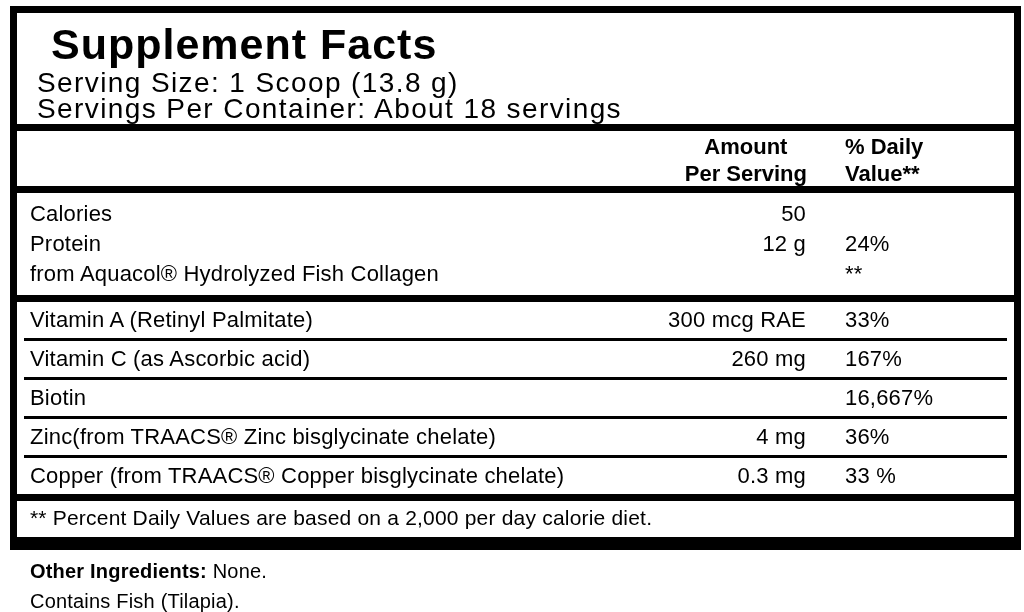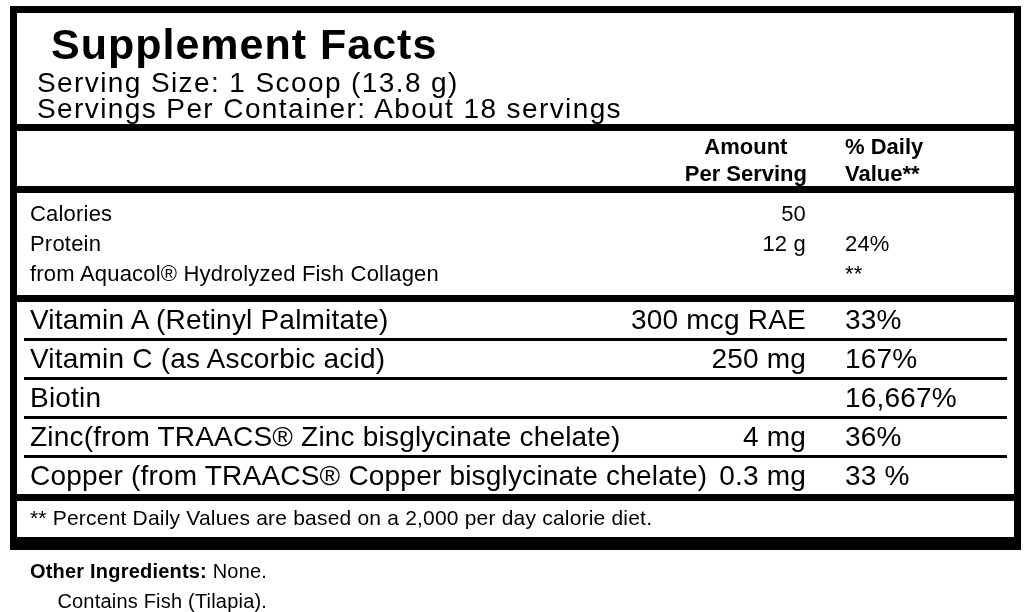--- a/index.html
+++ b/index.html
@@ -44,40 +44,40 @@
     font-size:22px;
     line-height:27px;
     border-radius:20px;
   }
   .amt-hdr { position:absolute; right:207px; top:2px; text-align:center; }
   .dv-hdr  { position:absolute; left:828px; top:2px; text-align:left; }
   
   .macros { padding:6px 0; height:102px;border-radius:18px; }
   .mrow { position:relative; height:30px; line-height:30px; font-size:22px; }
   
-  .nrow { position:relative; height:36px; line-height:36px; font-size:28px; }
+  .nrow { position:relative; height:36px; line-height:36px; font-size:22px; }
   .name { display:inline-block; padding-left:13px; letter-spacing:0.2px; white-space:nowrap; }
   .name.indent { }
   .amt {
     position:absolute; top:0; left:0;
     width:789px; text-align:right;
     letter-spacing:0.2px;
   }
   .dv { position:absolute; top:0; left:828px; letter-spacing:0.2px; }
   .divider { height:3px; background:#000; margin:0 7px; }
   
   .footnote {
     height:36px; line-height:34px;
     font-size:21px; padding-left:13px;
     letter-spacing:0.2px;
     white-space:nowrap;
   }
   
   .below { position:absolute; left:30px; top:556px; font-size:20px; }
-  .below-line { line-height:30px; letter-spacing:0.2px;text-align:right; }
+  .below-line { line-height:30px; letter-spacing:0.2px; }
   .bold { font-weight:bold; }
 </style>
 </head>
 <body>
 
 <div class="label-box">
 
   <div class="hdr">
     <div class="title">Supplement Facts</div>
     <div class="sub">Serving Size: 1 Scoop (13.8 g)</div>
@@ -120,21 +120,21 @@
 
   <div class="nrow">
     <span class="name">Vitamin A (Retinyl Palmitate)</span>
     <span class="amt">300 mcg RAE</span>
     <span class="dv">33%</span>
   </div>
   <div class="divider"></div>
 
   <div class="nrow">
     <span class="name">Vitamin C (as Ascorbic acid)</span>
-    <span class="amt">250 mg</span>
+    <span class="amt">260 mg</span>
     <span class="dv">167%</span>
   </div>
   <div class="divider"></div>
 
   <div class="nrow">
     <span class="name">Biotin</span>
     <span class="dv">16,667%</span>
   </div>
   <div class="divider"></div>
 

